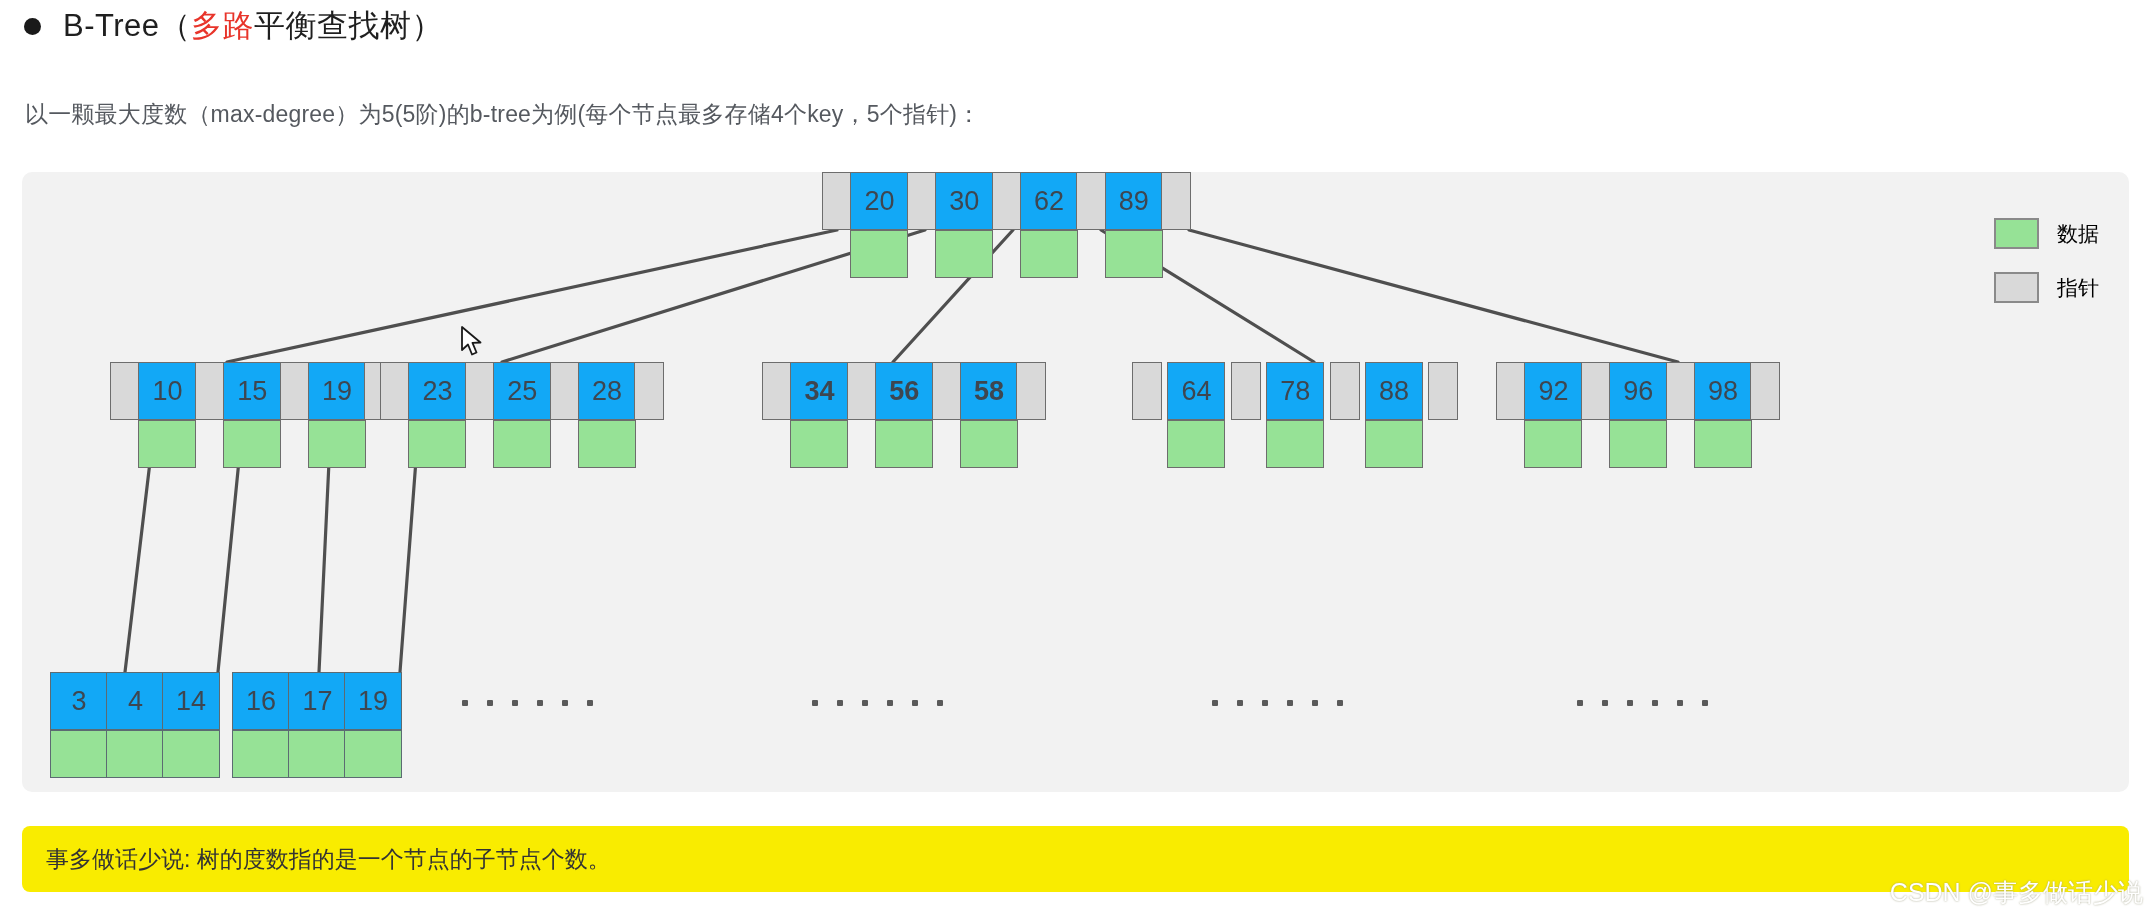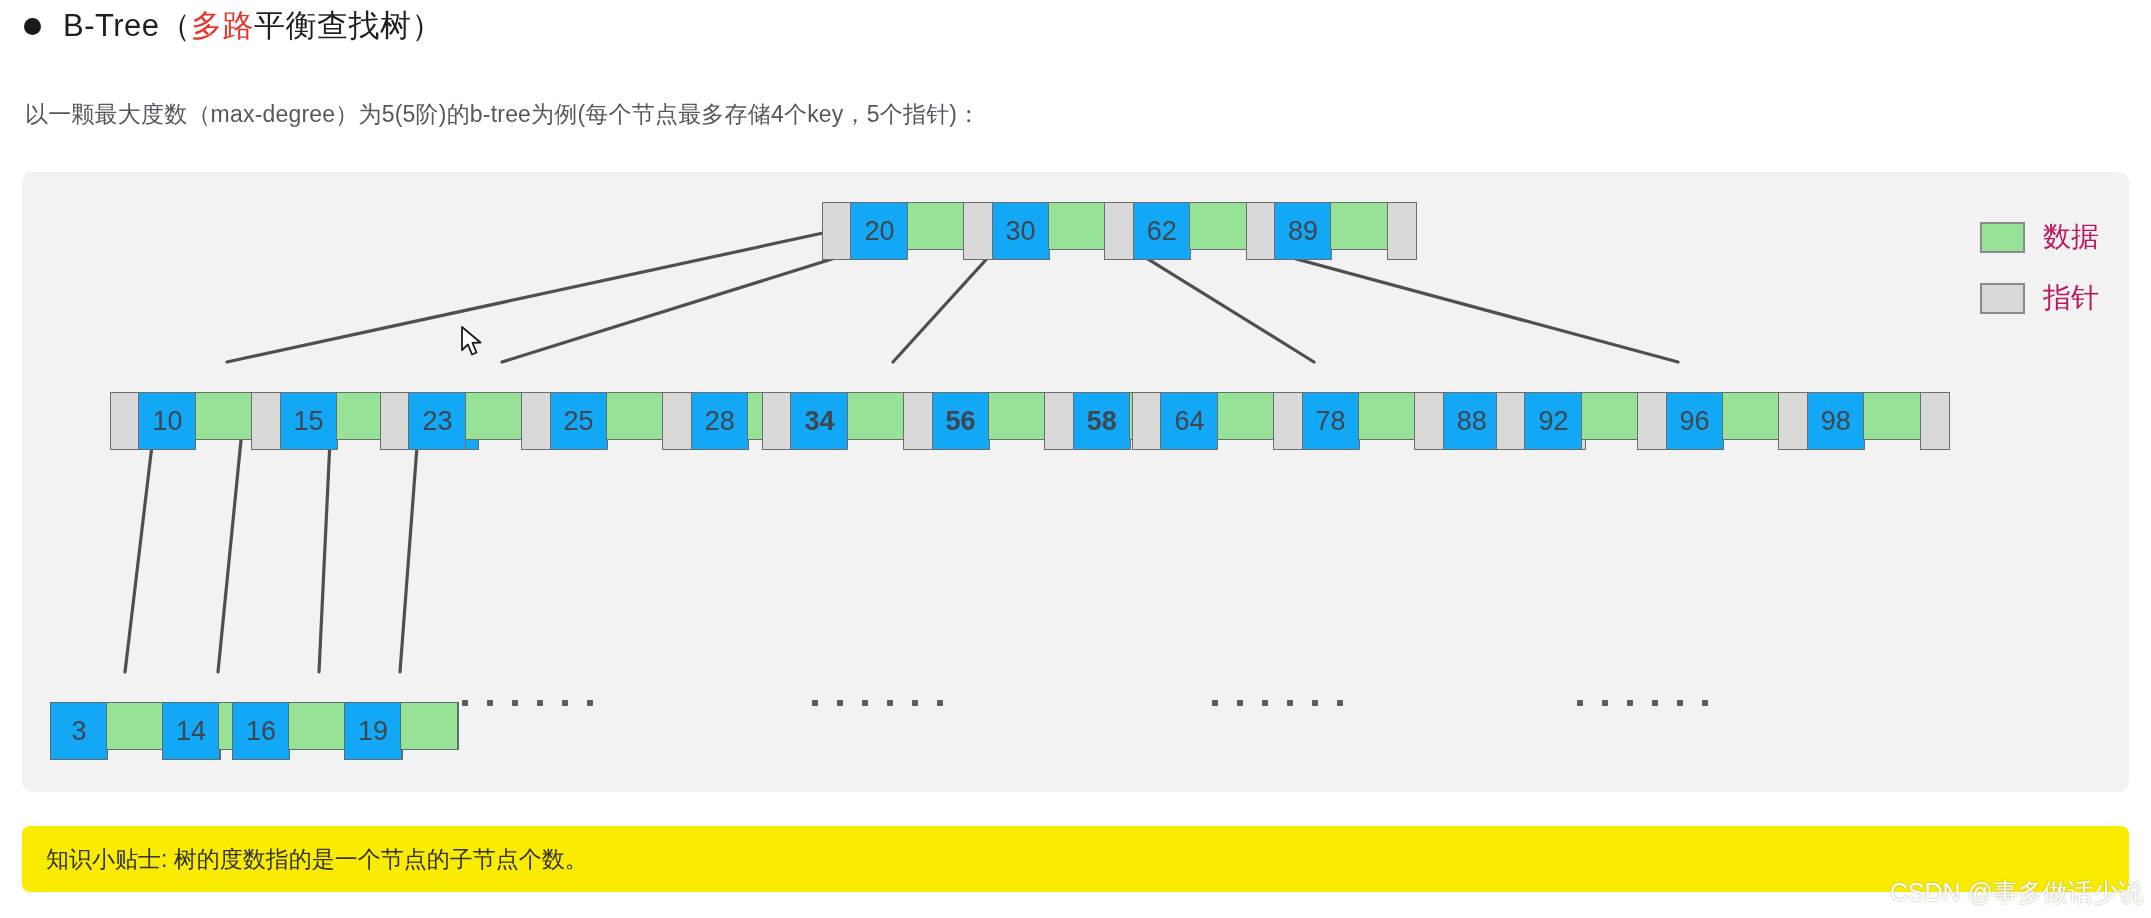--- a/index.html
+++ b/index.html
@@ -59,21 +59,21 @@
     width: 100%; height: 100%;
     pointer-events: none;
   }
 
   
   .node {
     position: absolute;
     display: flex;
     align-items: flex-start;
   }
-  .cellcol { display: flex; flex-direction: row; margin-top: 30px; }
+  .cellcol { display: flex; flex-direction: column; }
   .ptr {
     width: 30px; height: 58px;
     background: #d9d9d9;
     border: 1.6px solid #6d6d6d;
     box-sizing: border-box;
     margin-right: -1.6px;
   }
   .keycell {
     width: 58px; height: 58px;
     background: #12a8f6;
@@ -119,21 +119,21 @@
   }
   .legend-row { display: flex; align-items: center; }
   .legend-swatch {
     width: 45px; height: 31px;
     border: 2px solid #8a8a8a;
     box-sizing: border-box;
     margin-right: 18px;
   }
   .legend-swatch.data { background: #96e296; }
   .legend-swatch.ptr  { background: #d9d9d9; }
-  .legend-label { font-size: 28px; color: #be185d; }
+  .legend-label { font-size: 21px; color: #000000; }
 
   
   .tipbar {
     position: absolute;
     left: 22px; top: 826px;
     width: 2107px; height: 66px;
     background: #f9ec00;
     border-radius: 8px;
     display: flex; align-items: center;
   }
@@ -293,21 +293,21 @@
       </div>
     <div class="cellcol">
       <div class="keycell">58</div>
       <div class="datacell"></div>
     </div>
     <div class="cellcol">
         <div class="ptr"></div>
       </div>
   </div>
 
-  <div class="node" style="left:1110px; top:190px;">
+  <div class="node" style="left:1110px; top:190px;gap:7px;">
     <div class="cellcol">
         <div class="ptr"></div>
       </div>
     <div class="cellcol">
       <div class="keycell">64</div>
       <div class="datacell"></div>
     </div>
     <div class="cellcol">
         <div class="ptr"></div>
       </div>
@@ -434,16 +434,16 @@
     </div>
   </div>
 
 </div>
 
 <svg class="cursor" width="26" height="34" viewBox="0 0 26 34">
   <path d="M2 1 L2 24 L8 18.5 L12 28.5 L16.5 26.5 L12.5 16.8 L20.5 16.5 Z" fill="#ffffff" stroke="#1a1a1a" stroke-width="1.8" stroke-linejoin="round"></path>
 </svg>
 
 <div class="tipbar">
-  <span class="tiptext">知识小贴士: 树的度数指的是一个节点的子节点个数。</span>
+  <span class="tiptext">事多做话少说: 树的度数指的是一个节点的子节点个数。</span>
 </div>
 
 <div class="watermark">CSDN @事多做话少说</div>
 
 </body></html>

